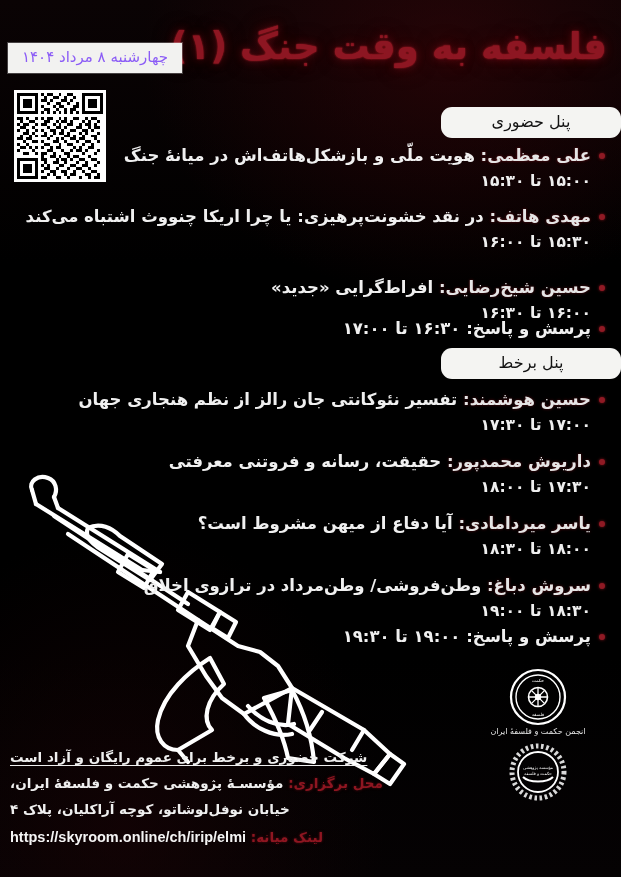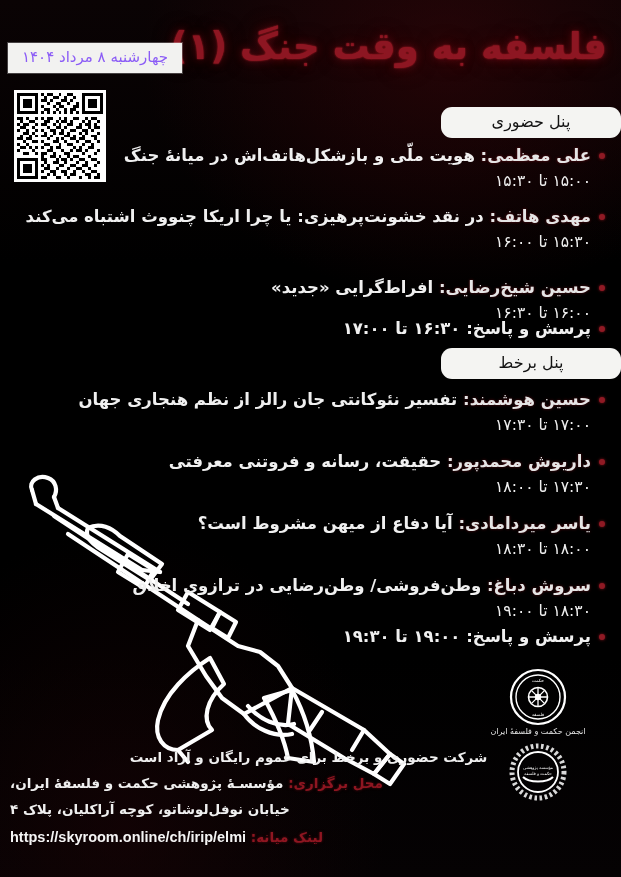--- a/index.html
+++ b/index.html
@@ -115,21 +115,21 @@
     color: #f0f0f0;
     line-height: 1.5;
     white-space: nowrap;
   }
   .entry .speaker {
     color: #e5e5e5;
     text-shadow: 0 0 3px rgba(150,20,30,0.6);
   }
   .entry .time {
     font-size: 15.5px;
-    font-weight: normal;
+    font-weight: bold;
     color: #efefef;
     line-height: 1.6;
     padding-right: 0;
     margin-right: 0;
     text-align: right;
     direction: rtl;
   }
   .entry.qa .line1 { white-space: nowrap; }
 
   
@@ -174,22 +174,22 @@
   .footer .fline {
     color: #efefef;
     font-size: 13.5px;
     font-weight: bold;
     line-height: 1.95;
     white-space: nowrap;
     direction: rtl;
     text-align: left;
   }
   .footer .fline.underline {
+    text-decoration: underline;
     text-underline-offset: 3px;
-    text-align: center;
   }
   .footer .flabel {
     color: #8e1621;
     text-shadow: 0 0 3px rgba(150,20,30,0.55);
   }
   .footer .url {
     color: #f4f4f4;
     direction: ltr;
     unicode-bidi: embed;
     font-family: "Liberation Sans", sans-serif;
@@ -522,21 +522,21 @@
     <div class="line1">
       <span class="speaker">یاسر میردامادی:</span>
       <span>آیا دفاع از میهن مشروط است؟</span>
     </div>
     <div class="time">۱۸:۰۰ تا ۱۸:۳۰</div>
   </div>
 
   <div class="entry" style="top:574px">
     <div class="line1">
       <span class="speaker">سروش دباغ:</span>
-      <span>وطن‌فروشی/ وطن‌رضایی در ترازوی اخلاق</span>
+      <span>وطن‌فروشی/ وطن‌مرداد در ترازوی اخلاق</span>
     </div>
     <div class="time">۱۸:۳۰ تا ۱۹:۰۰</div>
   </div>
 
   <div class="entry qa" style="top:625px">
     <div class="line1">
       <span>پرسش و پاسخ: ۱۹:۰۰ تا ۱۹:۳۰</span>
     </div>
   </div>
 

